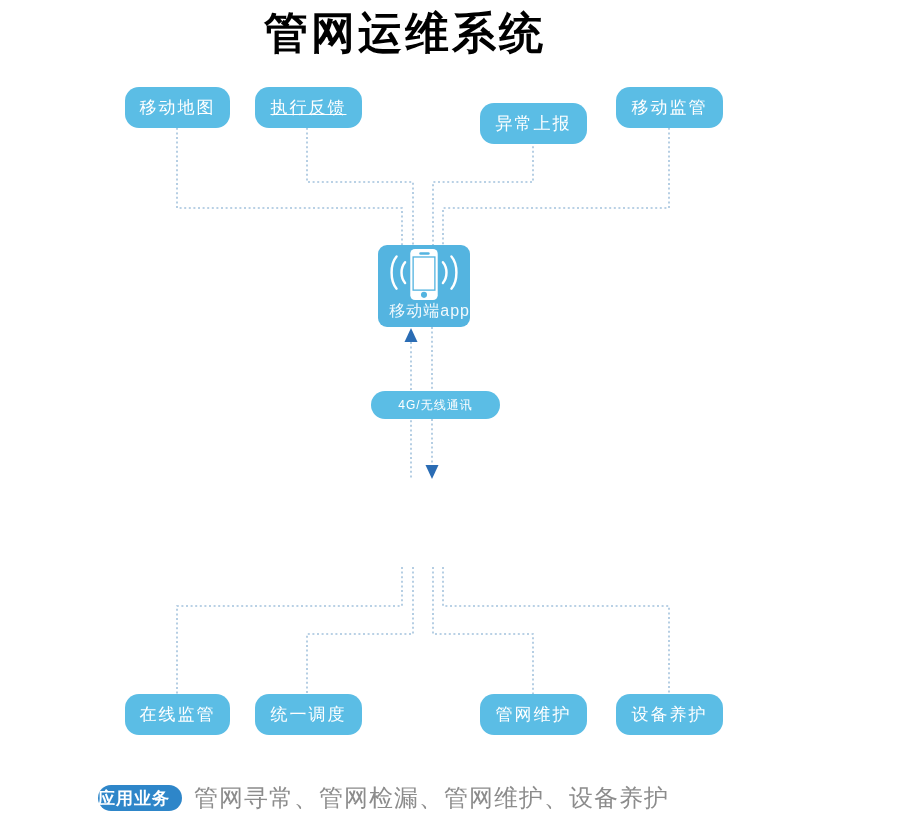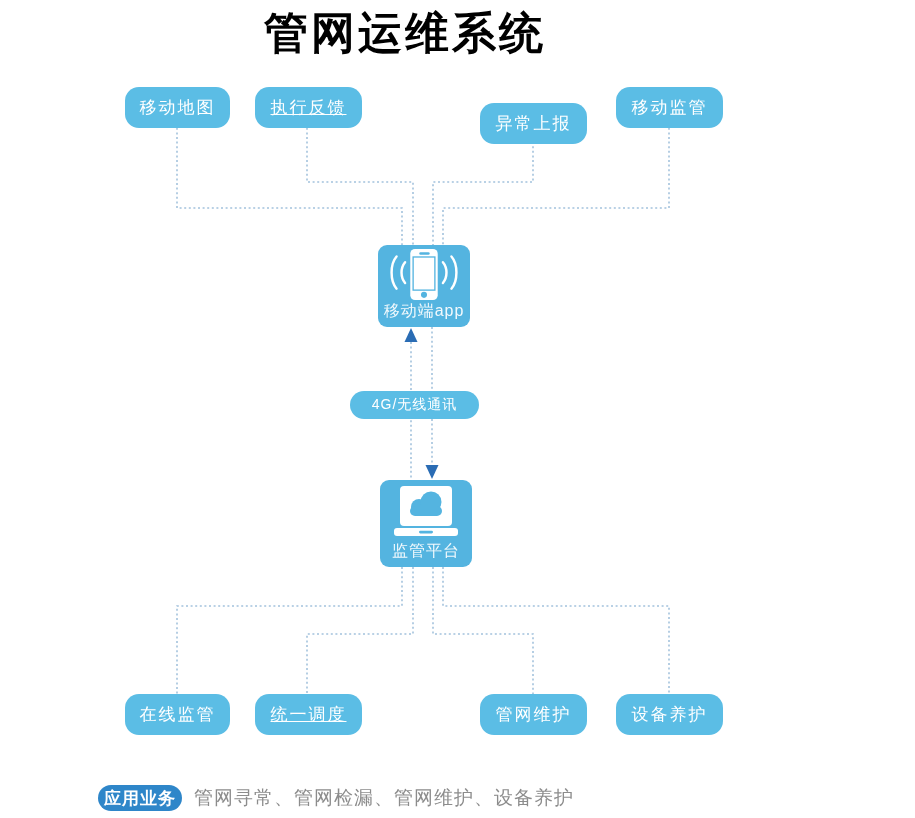--- a/index.html
+++ b/index.html
@@ -17,49 +17,49 @@
   svg.wires{position:absolute;left:0;top:0;}
   .connector{fill:none;stroke:var(--connector,#a3c2dd);stroke-width:1.6;stroke-dasharray:2 2.6;}
   .arrow{fill:var(--arrow,#2a6cb4);stroke:none;}
   .pill{
     position:absolute;height:41px;border-radius:14px;
     background:var(--node-fill,#5bbde5);color:#fff;
     display:flex;align-items:center;justify-content:center;
     font-size:17px;letter-spacing:2px;white-space:nowrap;
   }
   .linkpill{
-    position:absolute;left:350px;top:391px;width:129px;height:28px;border-radius:14px;
+    position:absolute;left:371px;top:391px;width:129px;height:28px;border-radius:14px;
     background:var(--node-fill,#5bbde5);color:#fff;
     display:flex;align-items:center;justify-content:center;
-    font-size:14px;letter-spacing:1px;z-index:3;
+    font-size:12px;letter-spacing:1px;z-index:3;
   }
   .nodebox{
     position:absolute;border-radius:9px;background:var(--box-fill,#54b4e0);
     display:flex;flex-direction:column;align-items:center;justify-content:flex-start;
     z-index:2;
   }
   .nodebox .boxlabel{
     margin-top:auto;color:rgba(255,255,255,.92);font-size:16px;
     letter-spacing:1px;padding-bottom:5px;
   }
-  .phonebox{left:378px;top:245px;width:92px;height:82px;}
+  .phonebox{left:378px;top:245px;width:92px;height:82px;align-items:flex-end;}
   .laptopbox{left:380px;top:480px;width:92px;height:87px;}
   .phonebox svg,.laptopbox svg{display:block;margin-top:3px;}
   .blue-detail{fill:var(--box-fill,#54b4e0);}
   .white-fill{fill:#ffffff;}
   .wave{fill:none;stroke:#ffffff;stroke-width:2.6;stroke-linecap:round;}
   .screenline{fill:#ffffff;stroke:var(--box-fill,#54b4e0);stroke-width:1.4;}
   .badge{
     position:absolute;left:98px;top:785px;width:84px;height:26px;border-radius:13px;
     background:var(--badge-fill,#2e86c9);color:#fff;font-weight:bold;font-size:17px;
-    display:flex;align-items:center;justify-content:center;letter-spacing:1px;
+    display:flex;align-items:center;justify-content:flex-start;letter-spacing:1px;
   }
   .services{
     position:absolute;left:194px;top:784px;height:28px;display:flex;align-items:center;
-    color:var(--footer-text,#8c8c8c);font-size:19px;letter-spacing:1px;white-space:nowrap;
+    color:var(--footer-text,#8c8c8c);font-size:24px;letter-spacing:1px;white-space:nowrap;
   }
 </style>
 </head>
 <body>
 
 <div class="stage">
 
   <div class="title">管网运维系统</div>
 
   <svg class="wires" width="915" height="818" viewBox="0 0 915 818">
@@ -104,36 +104,25 @@
       <rect class="screenline" x="34.5" y="9.5" width="23" height="35"></rect>
       <circle class="blue-detail" cx="46" cy="49.5" r="3.2"></circle>
     </svg>
     <div class="boxlabel">移动端app</div>
   </div>
 
   <div class="linkpill">
     <span>4G/无线通讯</span>
   </div>
 
-  <div class="nodebox laptopbox">
-    <svg width="92" height="58" viewBox="0 0 92 58">
-      <rect class="white-fill" x="20" y="3" width="52" height="40" rx="4"></rect>
-      <circle class="blue-detail" cx="39" cy="24" r="8"></circle>
-      <circle class="blue-detail" cx="51" cy="19" r="10.5"></circle>
-      <rect class="blue-detail" x="30" y="23" width="32" height="10" rx="5"></rect>
-      <rect class="white-fill" x="14" y="45" width="64" height="8" rx="3"></rect>
-      <rect class="blue-detail" x="39" y="47.7" width="14" height="2.8" rx="1.4"></rect>
-    </svg>
-    <div class="boxlabel">监管平台</div>
-  </div>
 
   <div class="pill" style="left:125px;top:694px;width:105px;">
     <span>在线监管</span>
   </div>
-  <div class="pill" style="left:255px;top:694px;width:107px;text-decoration:underline;">
+  <div class="pill" style="left:255px;top:694px;width:107px;">
     <span>统一调度</span>
   </div>
   <div class="pill" style="left:480px;top:694px;width:107px;">
     <span>管网维护</span>
   </div>
   <div class="pill" style="left:616px;top:694px;width:107px;">
     <span>设备养护</span>
   </div>
 
   <div class="badge">

